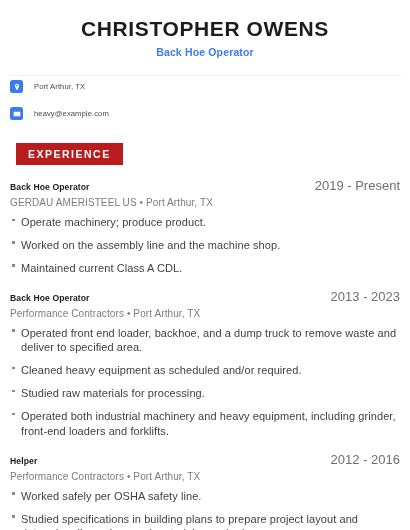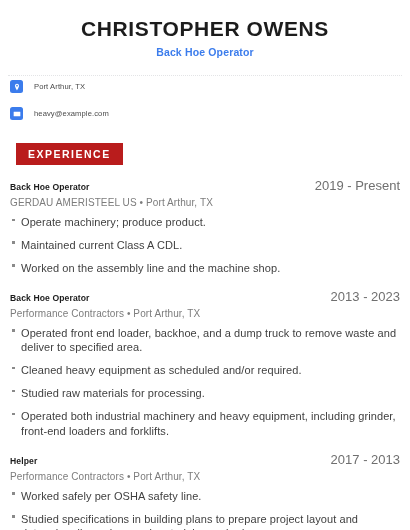--- a/index.html
+++ b/index.html
@@ -178,43 +178,43 @@
     <div class="section-badge">EXPERIENCE</div>
 
     <div class="job">
       <div class="job-head">
         <span class="job-role">Back Hoe Operator</span>
         <span class="job-dates">2019 - Present</span>
       </div>
       <div class="job-org">GERDAU AMERISTEEL US  •  Port Arthur, TX</div>
       <ul class="bullets">
         <li>Operate machinery; produce product.</li>
+        <li>Worked on the assembly line and the machine shop.</li>
         <li>Maintained current Class A CDL.</li>
-        <li>Worked on the assembly line and the machine shop.</li>
       </ul>
     </div>
 
     <div class="job">
       <div class="job-head">
         <span class="job-role">Back Hoe Operator</span>
         <span class="job-dates">2013 - 2023</span>
       </div>
       <div class="job-org">Performance Contractors  •  Port Arthur, TX</div>
       <ul class="bullets">
         <li>Operated front end loader, backhoe, and a dump truck to remove waste and deliver to specified area.</li>
         <li>Cleaned heavy equipment as scheduled and/or required.</li>
         <li>Studied raw materials for processing.</li>
         <li>Operated both industrial machinery and heavy equipment, including grinder, front-end loaders and forklifts.</li>
       </ul>
     </div>
 
     <div class="job">
       <div class="job-head">
         <span class="job-role">Helper</span>
-        <span class="job-dates">2017 - 2013</span>
+        <span class="job-dates">2012 - 2016</span>
       </div>
       <div class="job-org">Performance Contractors  •  Port Arthur, TX</div>
       <ul class="bullets">
         <li>Worked safely per OSHA safety line.</li>
         <li>Studied specifications in building plans to prepare project layout and determine dimensions and materials required.</li>
 
       </ul>
     </div>
   </div>
 

